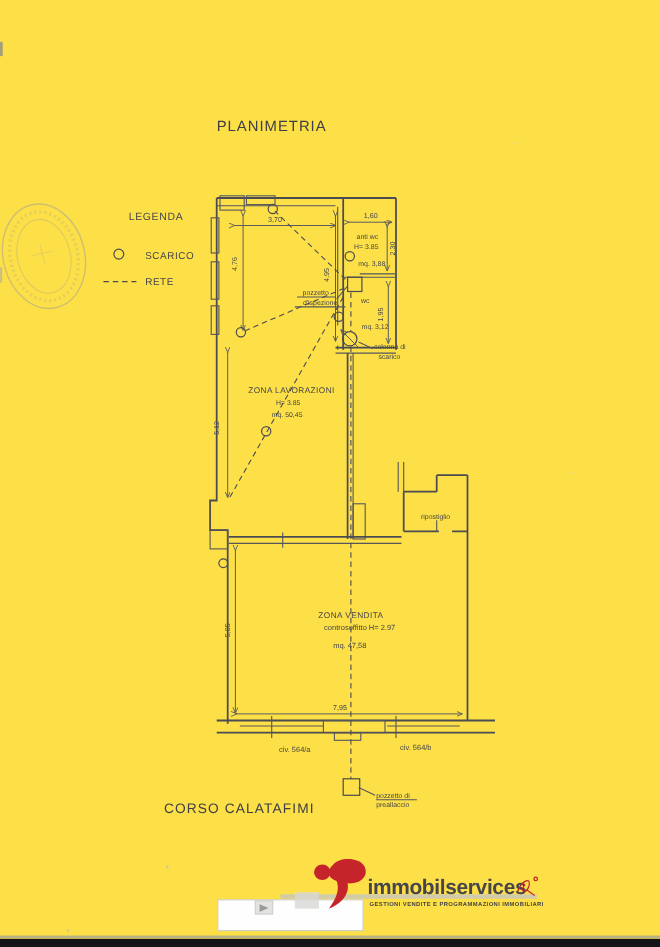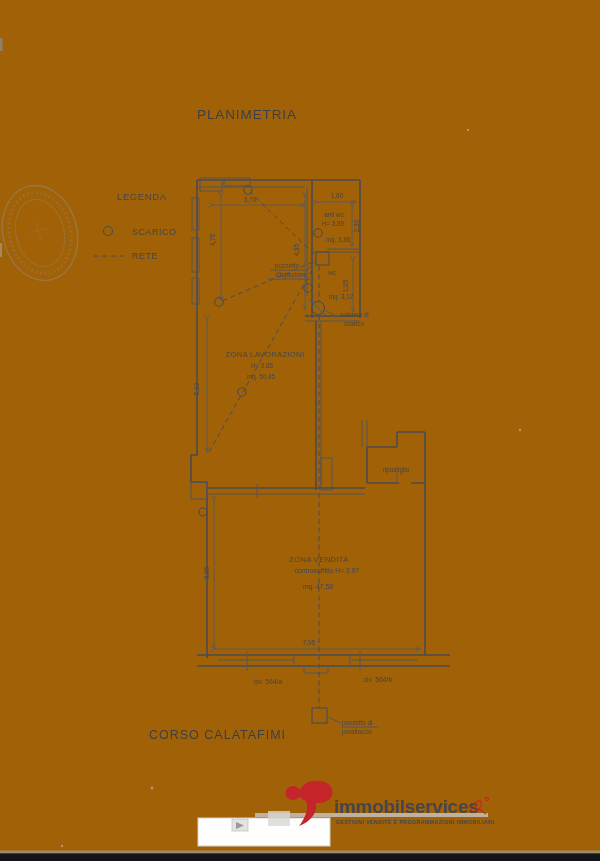--- a/index.html
+++ b/index.html
@@ -5,21 +5,21 @@
   html,body{margin:0;padding:0;}
   body{
     width:600px;height:861px;
     background:#ffffff;
     font-family:"Liberation Sans", sans-serif;
     position:relative;
     overflow:hidden;
   }
   .page{
     position:absolute;inset:0;
-    background:#a16207;
+    background:#fde047;
   }
   svg{position:absolute;left:0;top:0;}
   svg text{
     font-family:"Liberation Sans", sans-serif;
     fill:#45454b;
   }
   .wall{stroke:#4b4b52;stroke-width:1.6;fill:none;}
   .wallthin{stroke:#55555c;stroke-width:1;fill:none;}
   .dim{stroke:#5a5a60;stroke-width:.9;fill:none;}
   .dash{stroke:#4b4b52;stroke-width:1;fill:none;stroke-dasharray:5 3.5;}

